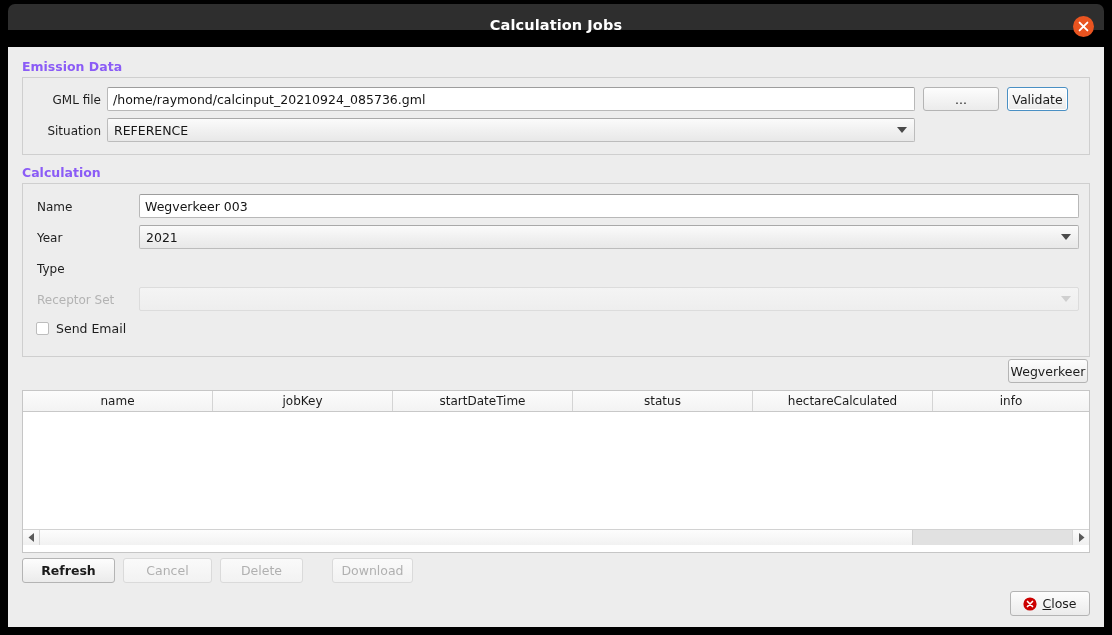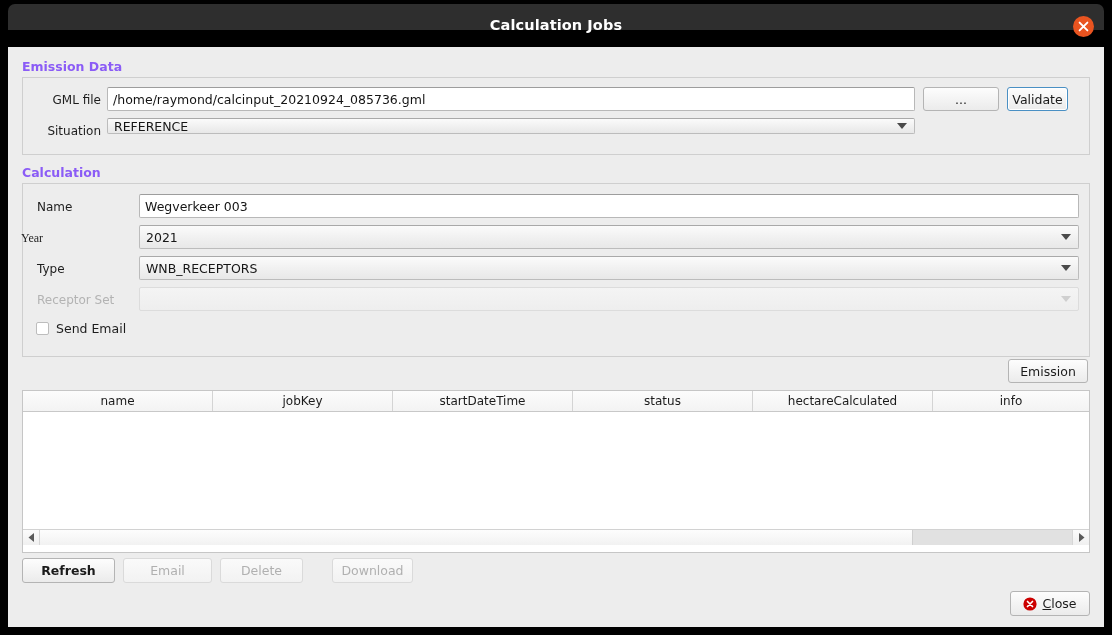--- a/index.html
+++ b/index.html
@@ -285,55 +285,51 @@
 
     <div class="group-title" style="left:14px; top:12px;">Emission Data</div>
     <div class="group-frame" style="left:14px; top:30px; width:1068px; height:78px;"></div>
 
     <div class="field-label" style="left:29px; top:45px; width:64px; text-align:right;">GML file</div>
     <input class="text-input" style="left: 99px; top: 40px; width: 808px; height: 24px;" value="/home/raymond/calcinput_20210924_085736.gml">
     <div class="btn" style="left:915px; top:40px; width:76px; height:24px;">...</div>
     <div class="btn focus" style="left:999px; top:40px; width:61px; height:24px;">Validate</div>
 
     <div class="field-label" style="left:29px; top:76px; width:64px; text-align:right;">Situation</div>
-    <div class="combo" style="left:99px; top:71px; width:808px; height:16px;">
+    <div class="combo" style="left:99px; top:71px; width:808px; height:24px;">
       <div class="combo-text">REFERENCE</div>
       <span class="combo-arrow"></span>
     </div>
 
     <div class="group-title" style="left:14px; top:118px;">Calculation</div>
     <div class="group-frame" style="left:14px; top:136px; width:1068px; height:174px;"></div>
 
     <div class="field-label" style="left:29px; top:152px;">Name</div>
     <input class="text-input" style="left: 131px; top: 147px; width: 940px; height: 24px;" value="Wegverkeer 003">
 
-    <div class="field-label" style="left:13px; top:183px;font-family:Liberation Serif, serif;">Year</div>
+    <div class="field-label" style="left:29px; top:183px;">Year</div>
     <div class="combo" style="left:131px; top:178px; width:940px; height:24px;">
       <div class="combo-text">2021</div>
       <span class="combo-arrow"></span>
     </div>
 
     <div class="field-label" style="left:29px; top:214px;">Type</div>
-    <div class="combo" style="left:131px; top:209px; width:940px; height:24px;">
-      <div class="combo-text">WNB_RECEPTORS</div>
-      <span class="combo-arrow"></span>
-    </div>
 
     <div class="field-label disabled" style="left:29px; top:245px;">Receptor Set</div>
     <div class="combo disabled" style="left:131px; top:240px; width:940px; height:24px;">
       <div class="combo-text"></div>
       <span class="combo-arrow"></span>
     </div>
 
     <div class="checkbox-row" style="left:28px; top:274px;">
       <span class="checkbox-box"></span>
       <span class="checkbox-label">Send Email</span>
     </div>
 
-    <div class="btn" style="left:1000px; top:312px; width:80px; height:24px;">Emission</div>
+    <div class="btn" style="left:1000px; top:312px; width:80px; height:24px;">Wegverkeer</div>
 
     <div class="table-wrap" style="left:14px; top:343px; width:1068px; height:163px;">
       <div class="table-header">
         <div class="th" style="width:190px;">name</div>
         <div class="th" style="width:180px;">jobKey</div>
         <div class="th" style="width:180px;">startDateTime</div>
         <div class="th" style="width:180px;">status</div>
         <div class="th" style="width:180px;">hectareCalculated</div>
         <div class="th" style="width:156px;">info</div>
       </div>
@@ -348,21 +344,21 @@
         <div class="scroll-track"></div>
         <div class="scroll-arrow right">
           <svg width="7" height="9" viewBox="0 0 7 9">
             <path d="M1 0 L1 9 L6.5 4.5 Z" fill="#5a5a5a"></path>
           </svg>
         </div>
       </div>
     </div>
 
     <div class="btn default-btn" style="left:14px; top:511px; width:93px; height:25px;">Refresh</div>
-    <div class="btn disabled" style="left:115px; top:511px; width:89px; height:25px;">Email</div>
+    <div class="btn disabled" style="left:115px; top:511px; width:89px; height:25px;">Cancel</div>
     <div class="btn disabled" style="left:212px; top:511px; width:83px; height:25px;">Delete</div>
     <div class="btn disabled" style="left:303px; top:511px; width:81px; height:25px;margin-left:21px;">Download</div>
 
     <div class="btn" style="left:1002px; top:544px; width:80px; height:25px;">
       <span class="close-btn-icon">
         <svg width="14" height="14" viewBox="0 0 14 14">
           <circle cx="7" cy="7" r="6.6" fill="#cc0000"></circle>
           <path d="M4.5 4.5 L9.5 9.5 M9.5 4.5 L4.5 9.5" stroke="#ffffff" stroke-width="1.7" stroke-linecap="round"></path>
         </svg>
       </span>

